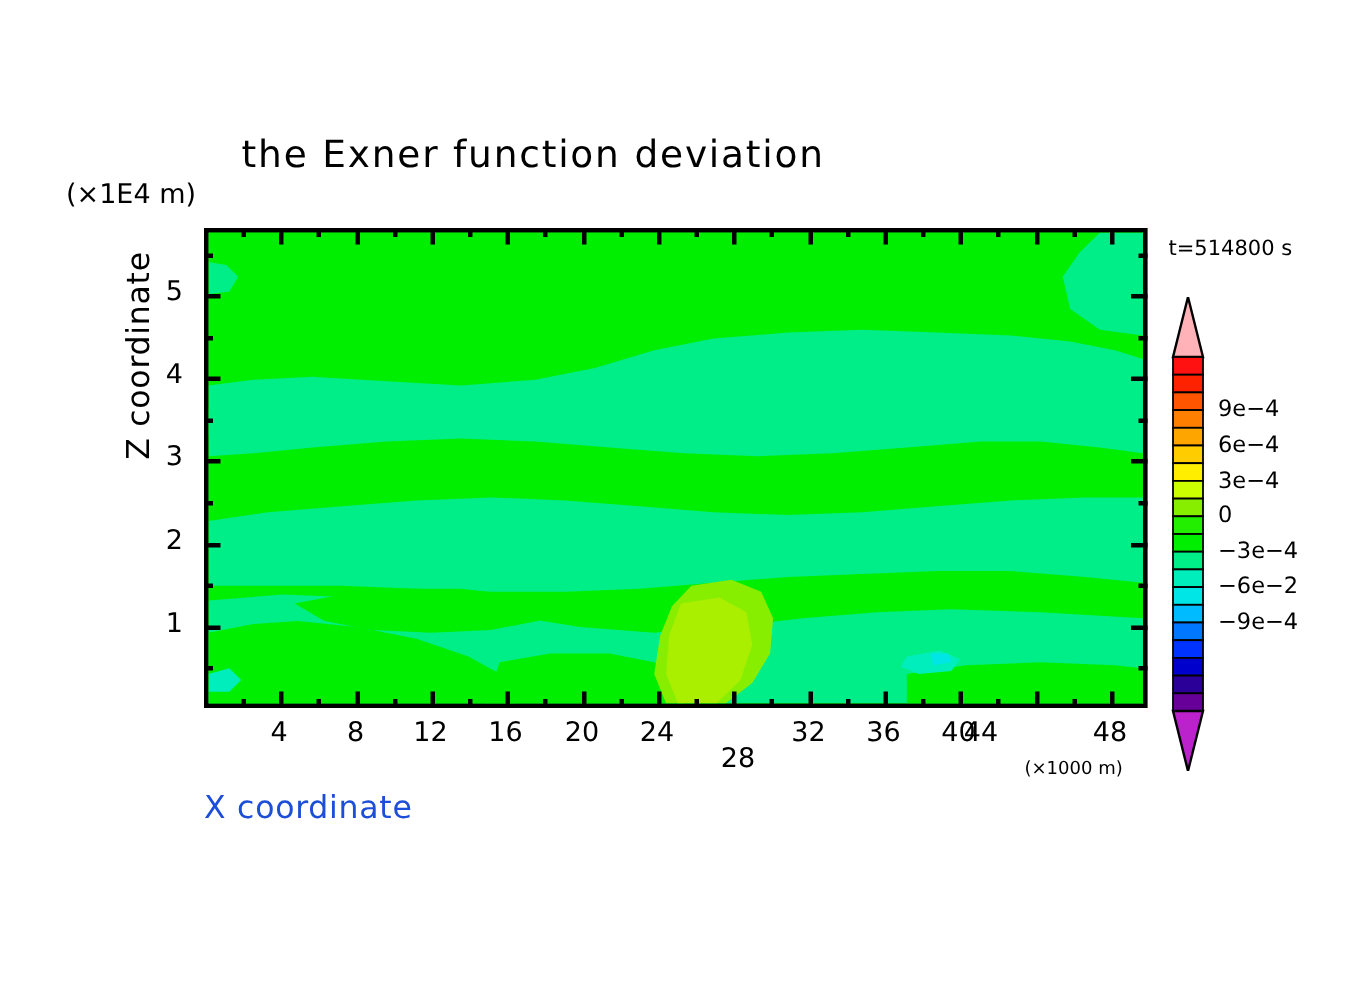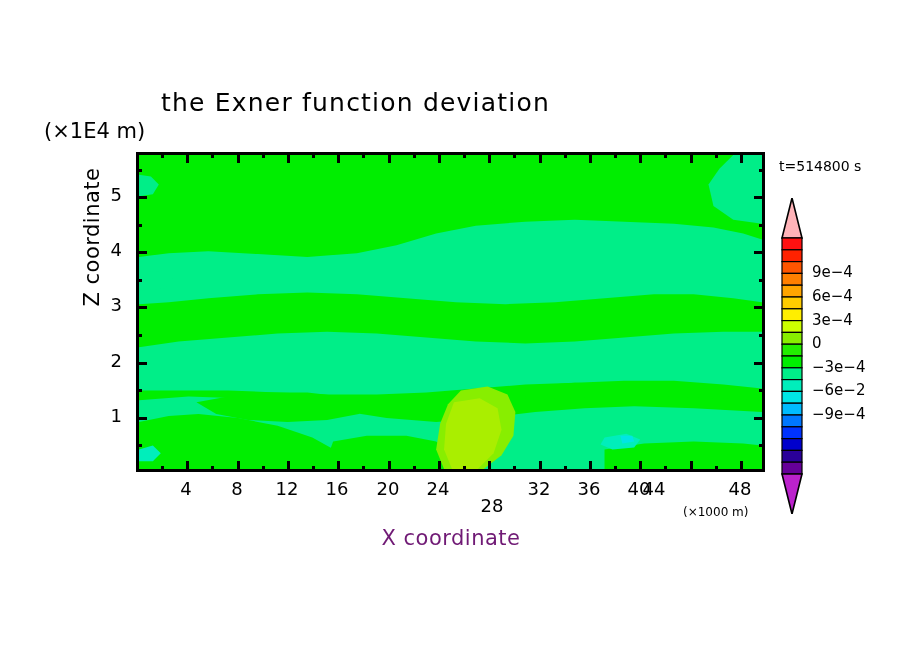--- a/index.html
+++ b/index.html
@@ -29,21 +29,21 @@
     white-space: pre;
   }
   
   #plot-title-inner { display: inline-block; transform: translateX(-48px); }
 
   
   #y-unit-label {
     position: absolute;
     left: 44px;
     top: 119px;
-    font-size: 21px;
+    font-size: 18px;
     color: #000;
     white-space: pre;
   }
 
   
   #y-axis-title {
     position: absolute;
     left: -8px;
     top: 225px;
     width: 200px;
@@ -53,23 +53,23 @@
     transform: rotate(-90deg);
     transform-origin: 50% 50%;
     white-space: pre;
     letter-spacing: 0.5px;
   }
   #x-axis-title {
     position: absolute;
     left: 136px;
     top: 526px;
     width: 630px;
-    text-align: center;
+    text-align: left;
     font-size: 21px;
-    color: #701a75;
+    color: #1d4ed8;
     white-space: pre;
     letter-spacing: 0.5px;
   }
   #x-unit-label {
     position: absolute;
     left: 683px;
     top: 505px;
     font-size: 12px;
     color: #000;
     white-space: pre;

